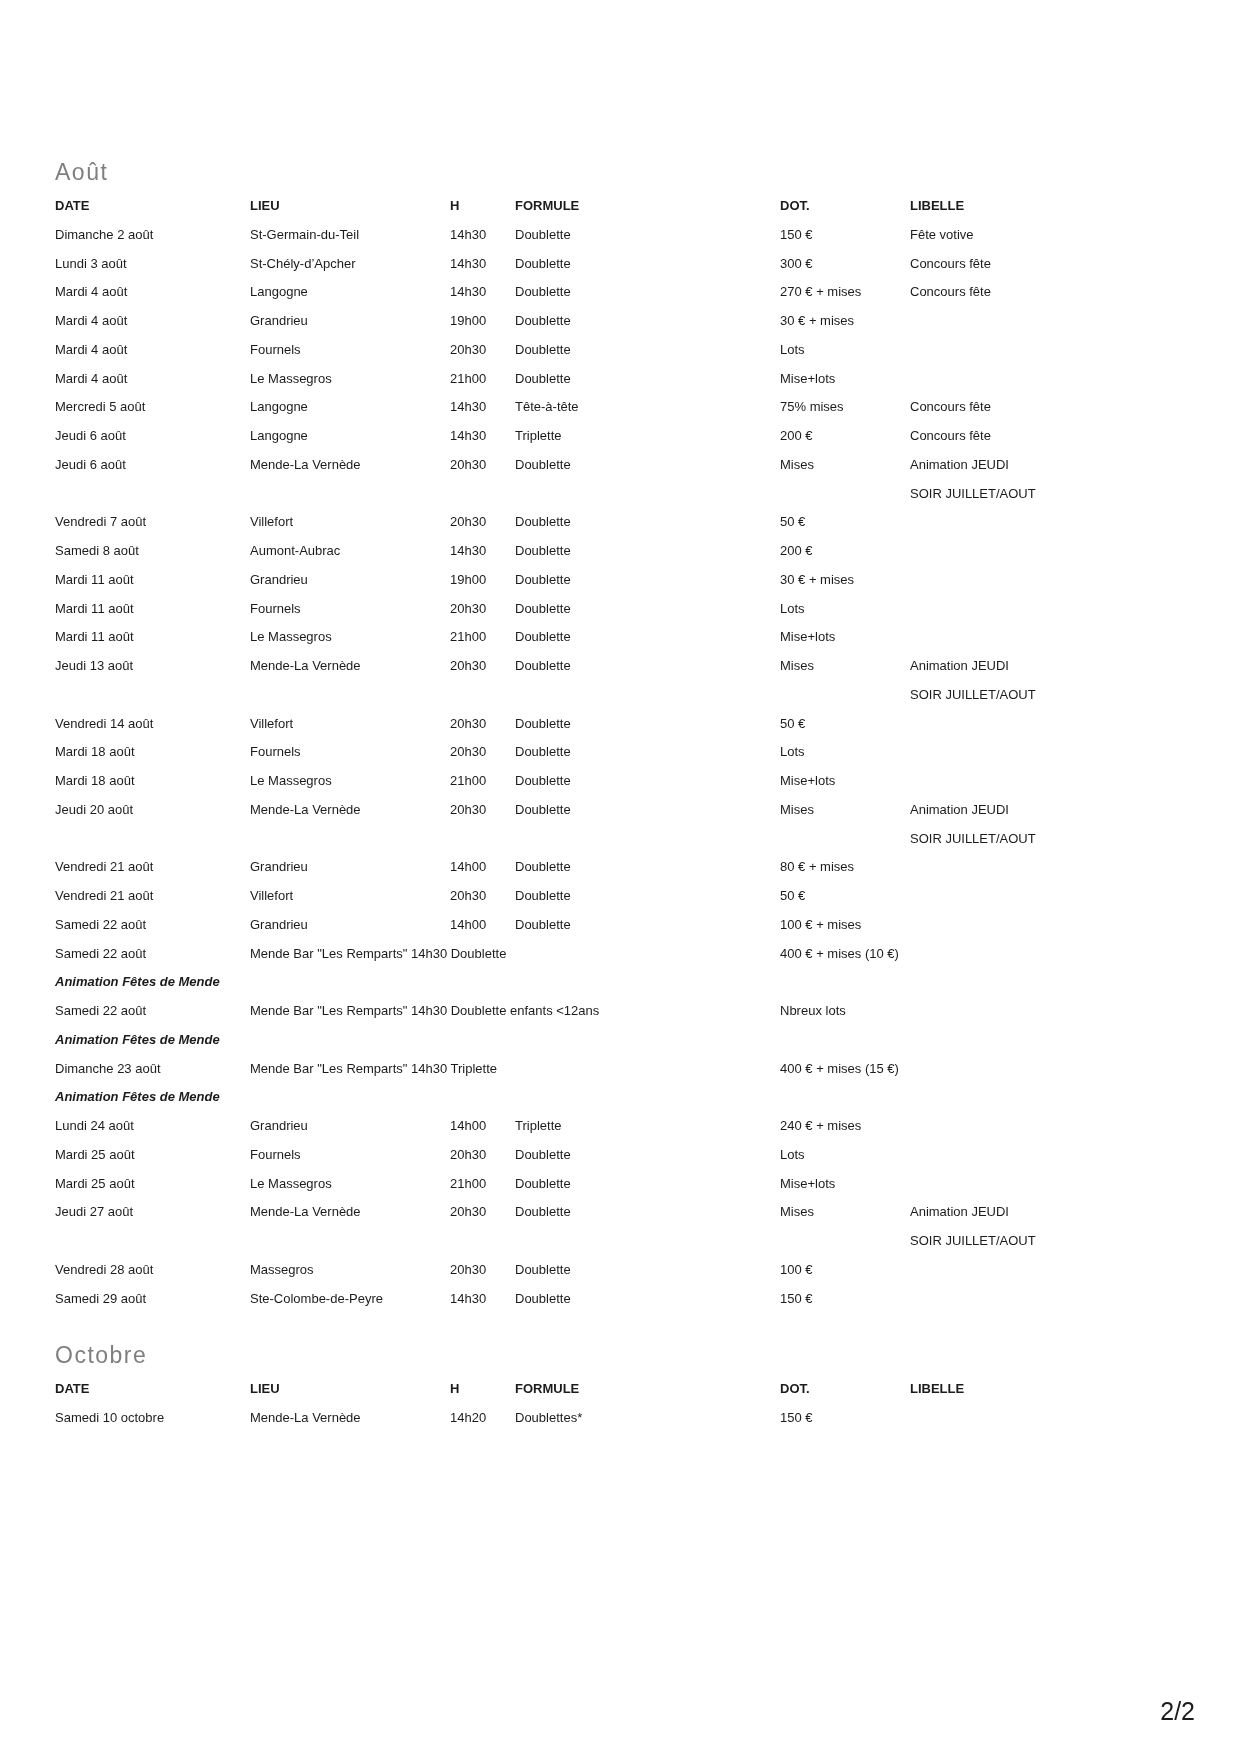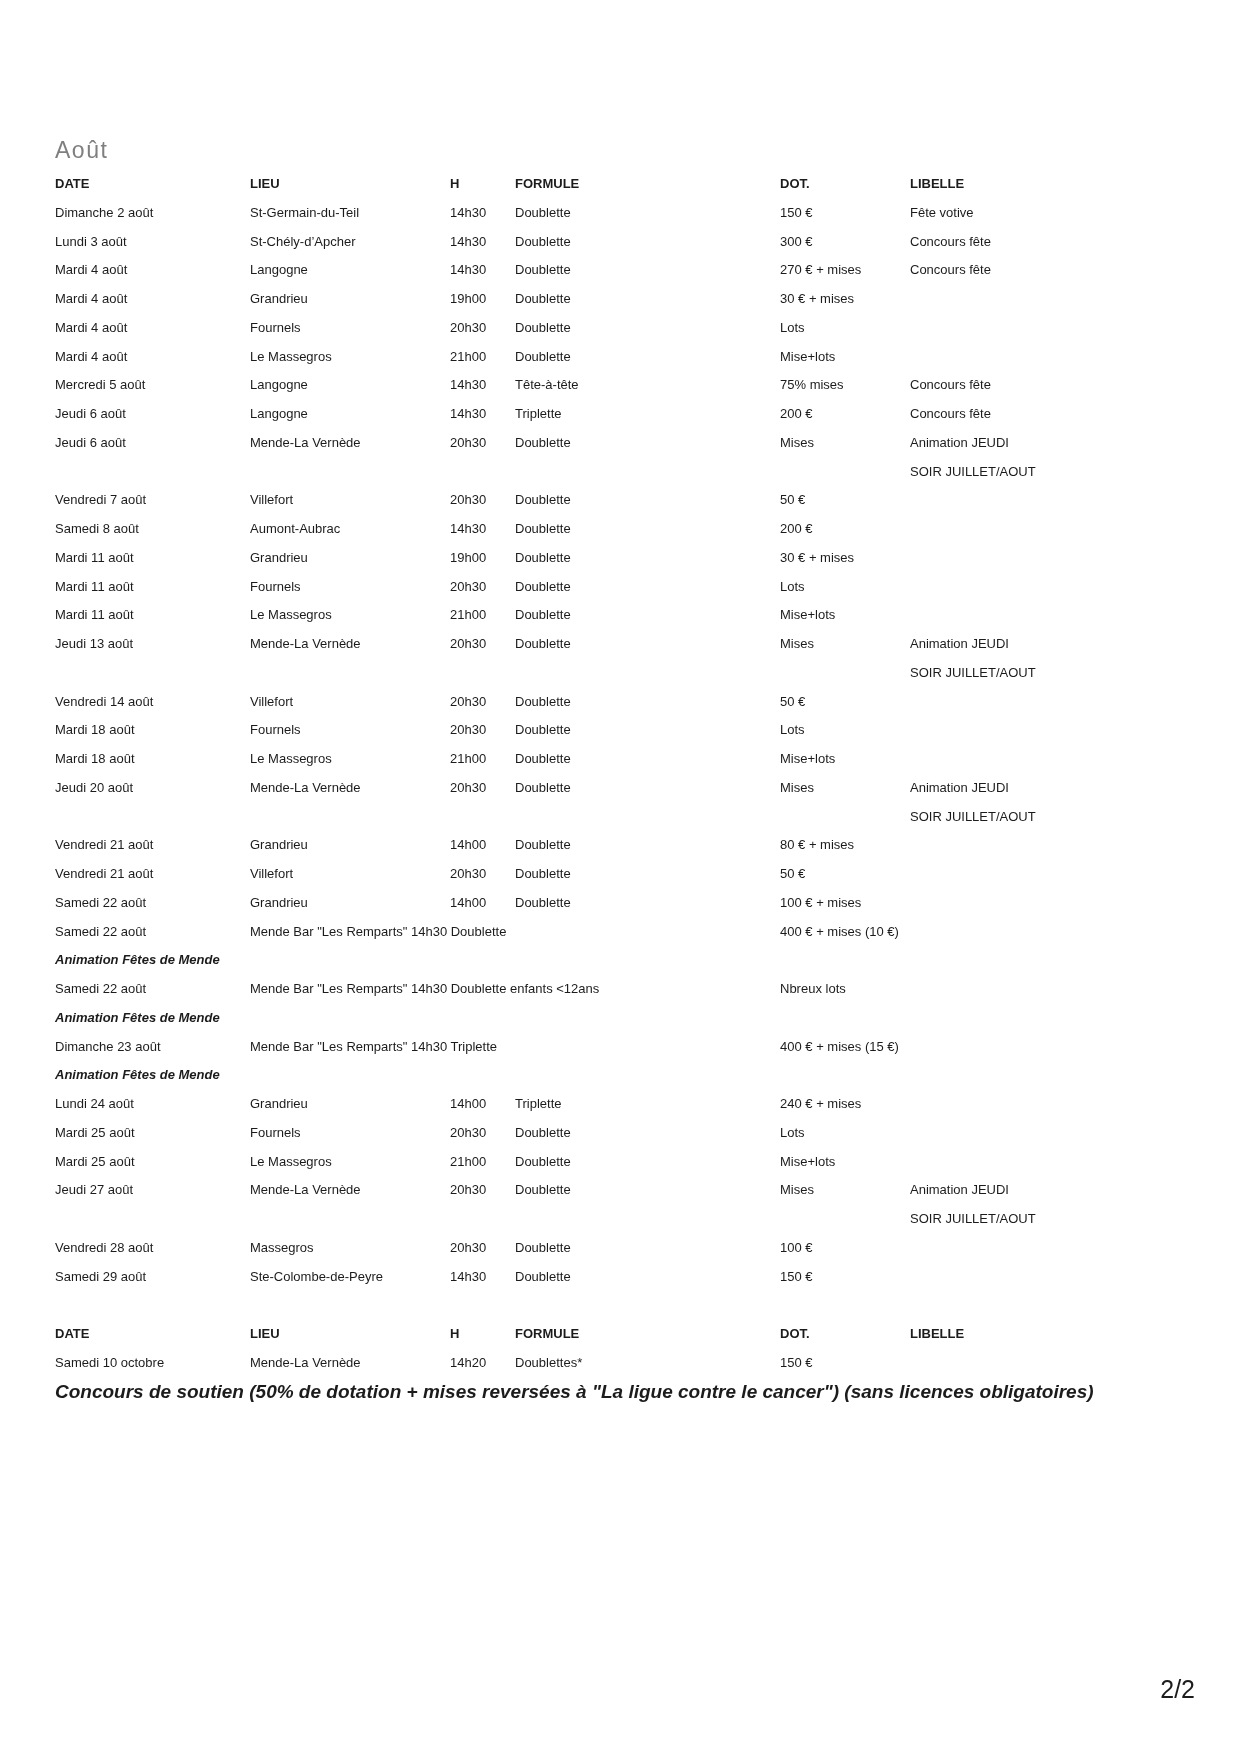--- a/index.html
+++ b/index.html
@@ -4,21 +4,21 @@
 <style>
   html,body { margin:0; padding:0; }
   body {
     width:1241px; height:1755px;
     background:#ffffff;
     font-family:"Liberation Sans", sans-serif;
     color:#1c1c1c;
     position:relative;
     overflow:hidden;
   }
-  .page { position:absolute; inset:0; }
+  .page { position:absolute; inset:0;margin-top:22px; }
   .content { position:absolute; left:55px; top:137px; width:1146px; }
 
   .section-title {
     font-size:23px;
     line-height:26px;
     font-weight:400;
     letter-spacing:1.5px;
     color:#7f7f7f;
     margin:0 0 7px 0;
   }
@@ -362,37 +362,37 @@
             <div class="cell c1">Ste-Colombe-de-Peyre</div>
             <div class="cell c2">14h30</div>
             <div class="cell c3">Doublette</div>
             <div class="cell c4">150 €</div>
             <div class="cell c5"></div>
           </div>
         </div>
     </section>
 
     <section class="month-section octobre">
+      <h2 class="section-title">Octobre</h2>
       <div class="table">
           <div class="row header">
             <div class="cell c0">DATE</div>
             <div class="cell c1">LIEU</div>
             <div class="cell c2">H</div>
             <div class="cell c3">FORMULE</div>
             <div class="cell c4">DOT.</div>
             <div class="cell c5">LIBELLE</div>
           </div>
           <div class="row">
             <div class="cell c0">Samedi 10 octobre</div>
             <div class="cell c1">Mende-La Vernède</div>
             <div class="cell c2">14h20</div>
             <div class="cell c3">Doublettes*</div>
             <div class="cell c4">150 €</div>
             <div class="cell c5"></div>
           </div>
         </div>
-      <div class="footnote">Concours de soutien (50% de dotation + mises reversées à "La ligue contre le cancer") (sans licences obligatoires)</div>
     </section>
 
   </div>
 
   <div class="page-number">2/2</div>
 </div>
 
 </body></html>

